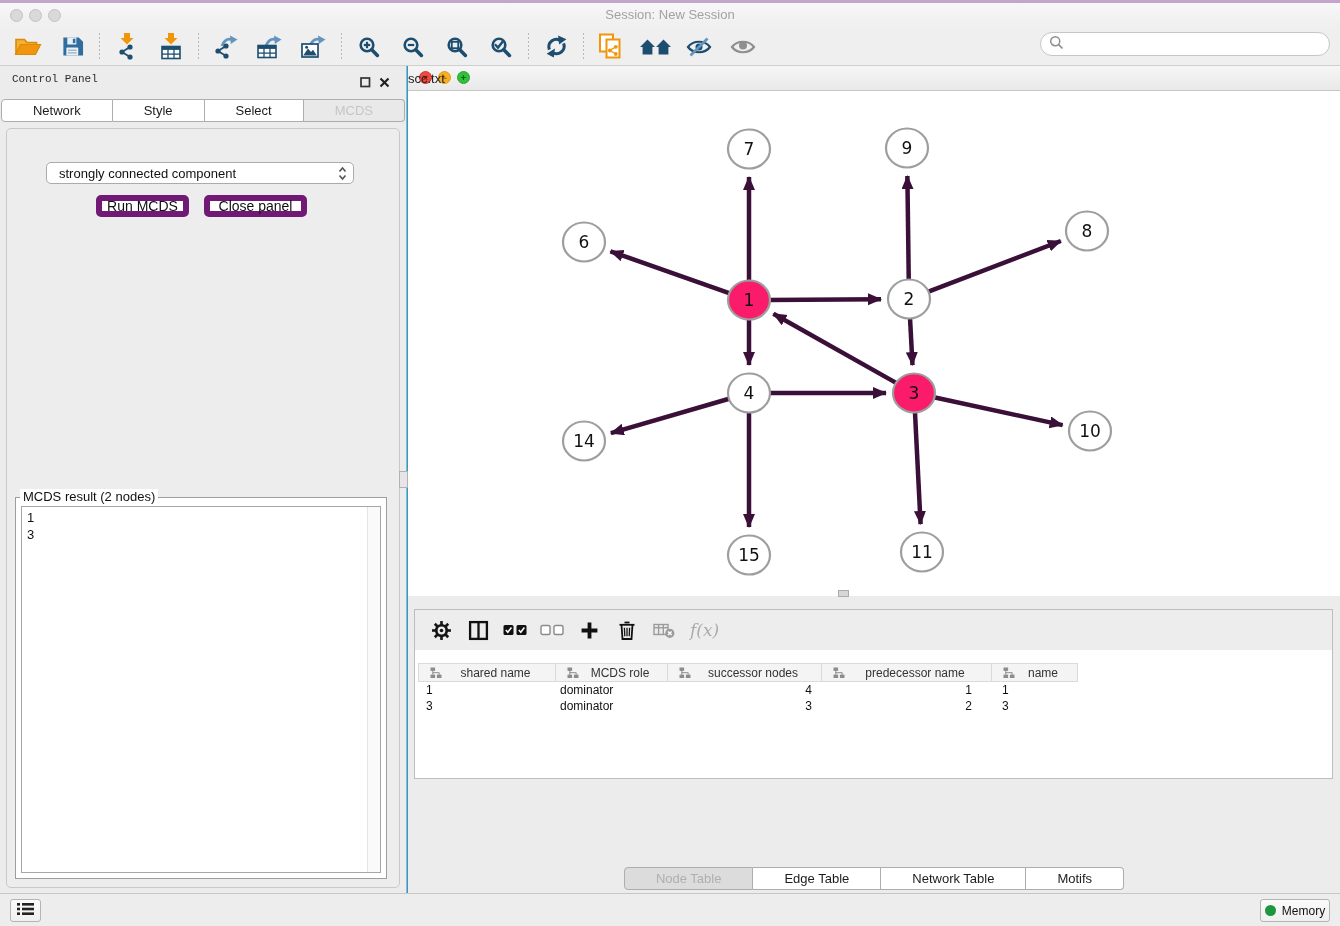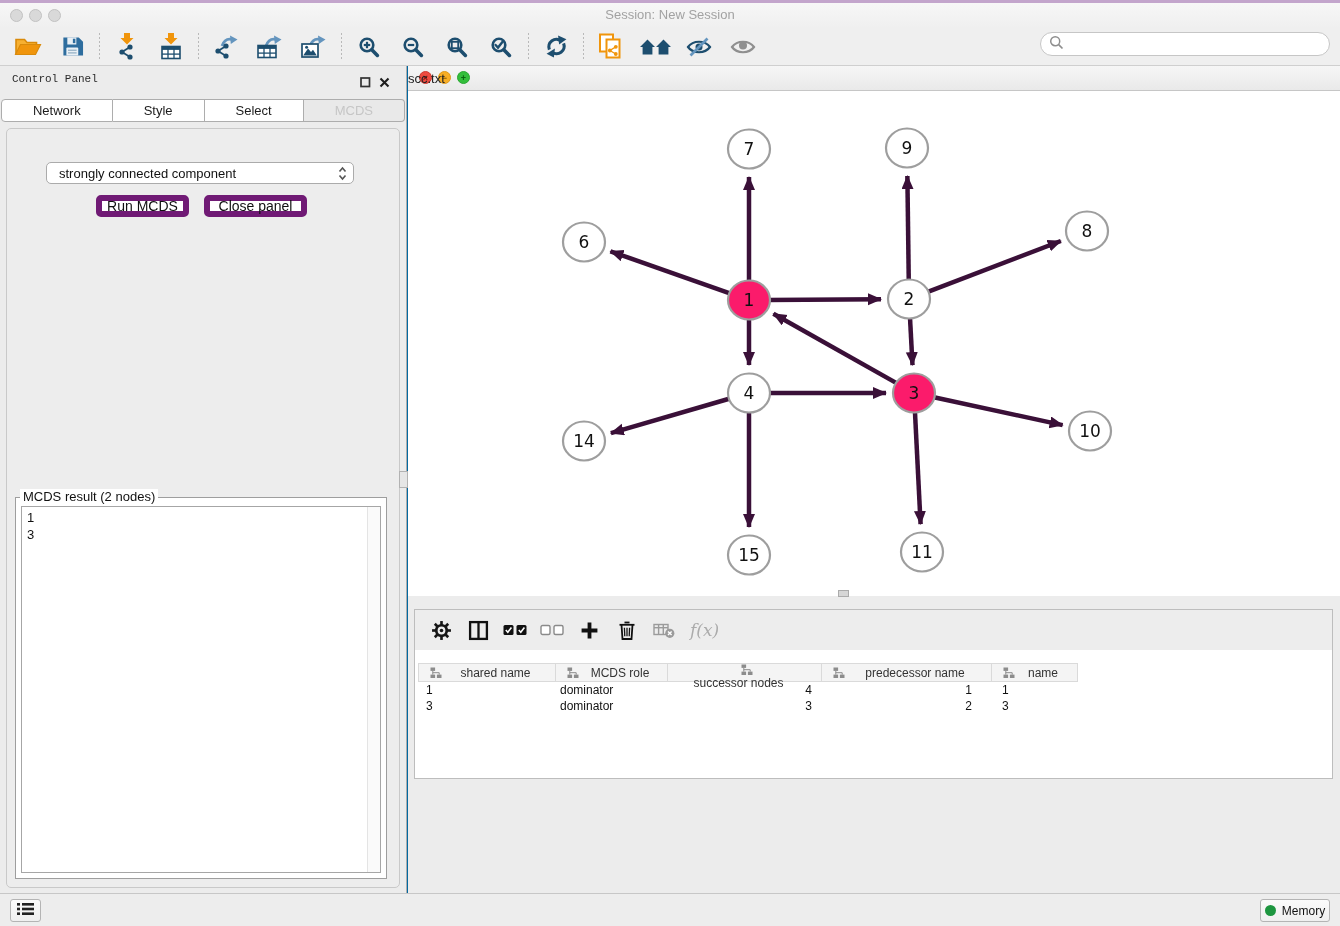--- a/index.html
+++ b/index.html
@@ -1,16 +1,16 @@
 <!DOCTYPE html>
 <html><head>
 <meta charset="utf-8">
 <style>
   html,body{margin:0;padding:0;background:#888;}
-  .app{position:relative;width:1340px;height:926px;background:#0369a1;
+  .app{position:relative;width:1340px;height:926px;background:#0ea5e9;
        font-family:"Liberation Sans","DejaVu Sans",sans-serif;overflow:hidden;
        border-top:3px solid #C3A5CC;box-sizing:border-box;}
   
   .titlebar{position:absolute;left:0;top:0;width:100%;height:25px;
             background:linear-gradient(#F7F7F7,#EFEFEF);}
   .tl{position:absolute;top:6px;width:13px;height:13px;border-radius:50%;
       background:#D9D9D9;border:1px solid #C2C2C2;box-sizing:border-box;}
   .win-title{position:absolute;top:4px;left:0;width:100%;text-align:center;
              font-size:13px;color:#A2A2A2;}
   
@@ -487,21 +487,21 @@
                   <g fill="#8C8C8C">
                     <rect x="0.5" y="0.5" width="4.6" height="3.4"></rect>
                     <rect x="0.5" y="7.6" width="4.6" height="3.4"></rect>
                     <rect x="6.9" y="7.6" width="4.6" height="3.4"></rect>
                   </g>
                   <path d="M2.8 3.9 V7.6 M2.8 5.7 H9.2 V7.6" fill="none" stroke="#8C8C8C" stroke-width="1"></path>
                 </svg>
               </span>
               <span class="lbl">MCDS role</span>
             </div>
-            <div class="tp-hcell" style="width: 154px; flex-direction: column;">
+            <div class="tp-hcell" style="width: 154px;">
               <span style="display: flex; margin: 0px 2px 0px 5px;">
                 <svg width="12" height="12" viewBox="0 0 12 12">
                   <g fill="#8C8C8C">
                     <rect x="0.5" y="0.5" width="4.6" height="3.4"></rect>
                     <rect x="0.5" y="7.6" width="4.6" height="3.4"></rect>
                     <rect x="6.9" y="7.6" width="4.6" height="3.4"></rect>
                   </g>
                   <path d="M2.8 3.9 V7.6 M2.8 5.7 H9.2 V7.6" fill="none" stroke="#8C8C8C" stroke-width="1"></path>
                 </svg>
               </span>
@@ -543,20 +543,26 @@
           </div>
           <div class="tp-row">
             <div class="tp-cell" style="width: 138px; text-align: left; padding-left: 8px; box-sizing: border-box;">3</div>
             <div class="tp-cell" style="width: 112px; text-align: left; padding-left: 4px; box-sizing: border-box;">dominator</div>
             <div class="tp-cell" style="width: 154px; text-align: right; padding-right: 10px; box-sizing: border-box;">3</div>
             <div class="tp-cell" style="width: 170px; text-align: right; padding-right: 20px; box-sizing: border-box;">2</div>
             <div class="tp-cell" style="width: 86px; text-align: left; padding-left: 10px; box-sizing: border-box;">3</div>
           </div>
         </div>
     </div>
+    <div class="tp-tabs" id="tp-tabs">
+        <div class="tabbtn sel" style="background: rgb(220, 220, 220); color: rgb(175, 175, 175);">Node Table</div>
+        <div class="tabbtn">Edge Table</div>
+        <div class="tabbtn">Network Table</div>
+        <div class="tabbtn">Motifs</div>
+      </div>
   </div>
 
   <div class="statusbar">
     <div class="sb-btn" style="left:10px;width:31px">
       <span id="list-icon-slot"><svg width="17" height="14" viewBox="0 0 17 14">
             <g fill="#222">
               <rect x="0" y="1" width="3" height="2.6"></rect>
               <rect x="0" y="5.7" width="3" height="2.6"></rect>
               <rect x="0" y="10.4" width="3" height="2.6"></rect>
               <rect x="5" y="1" width="12" height="2.6"></rect>

